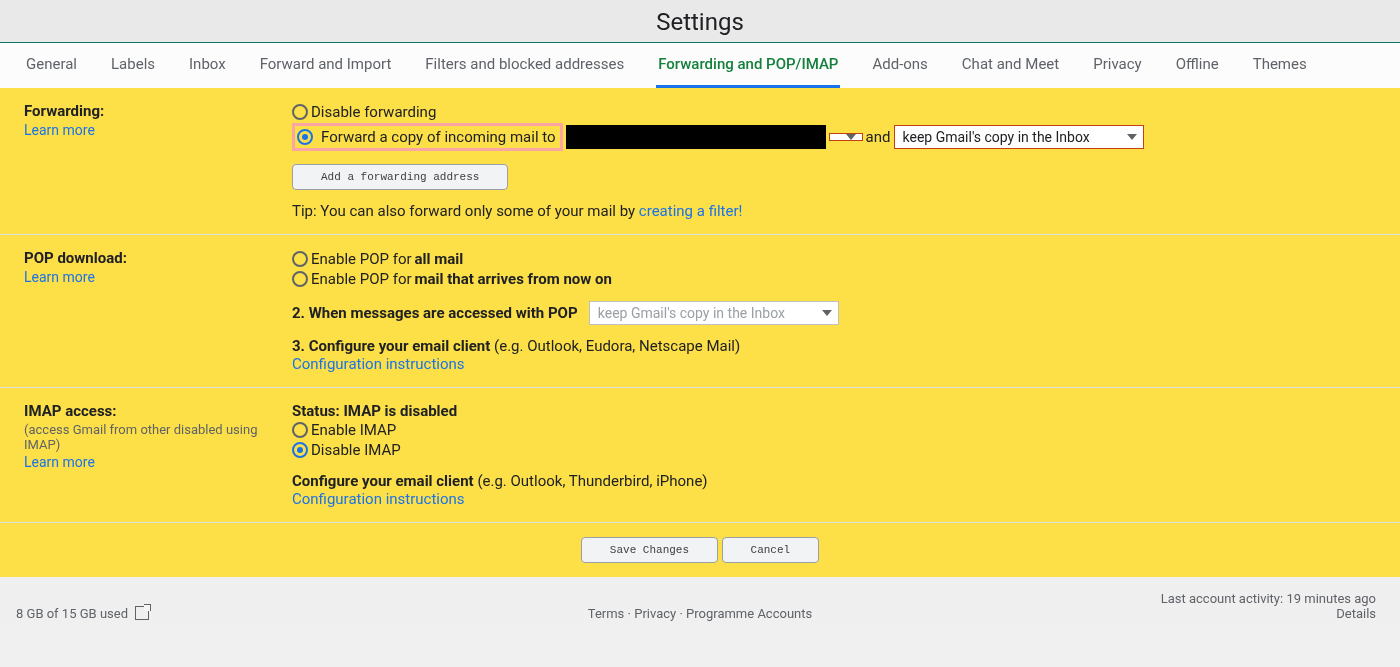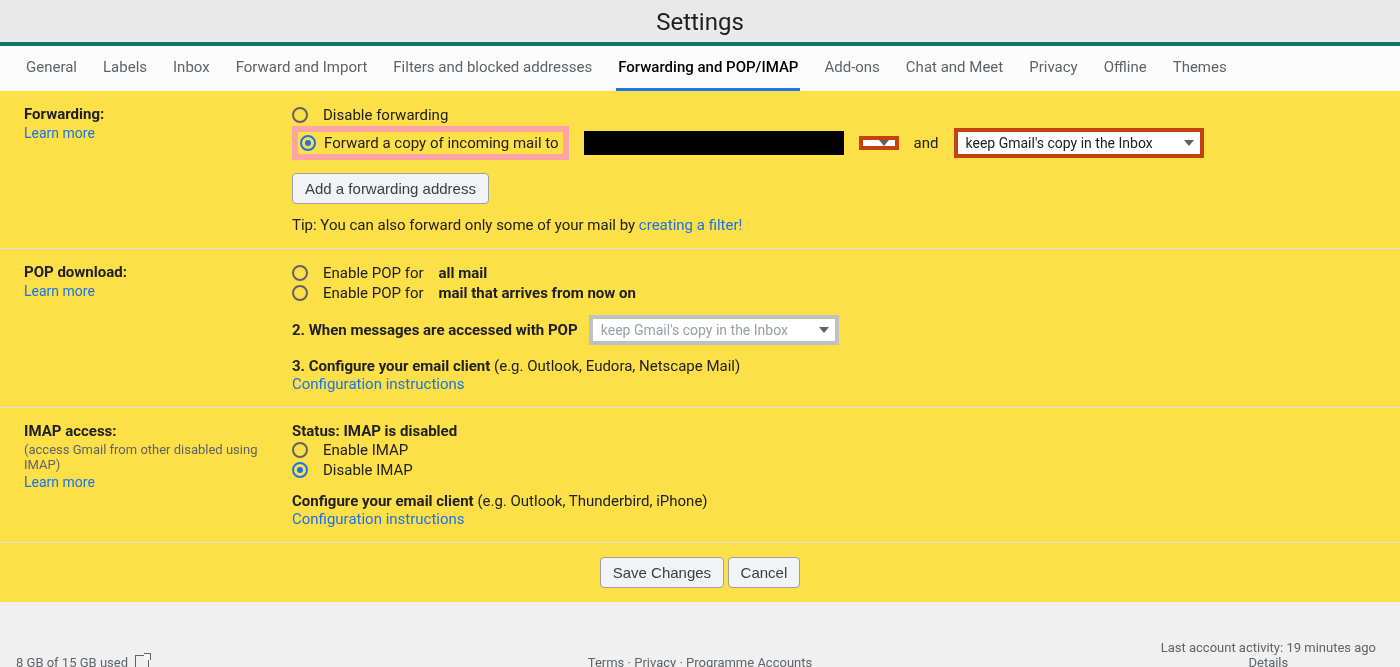--- a/index.html
+++ b/index.html
@@ -32,34 +32,34 @@
     padding: 8px 20px 6px 20px;
     text-align: center;
   }
   .title-bar h1 {
     font-size: 24px;
     font-weight: 400;
     color: #202124;
   }
   .tabs {
     background: rgba(255,255,255,0.85);
-    border-top: 4px solid #0f766e;
+    border-top: 1px solid #0f766e;
     display: flex;
-    gap: 22px;
+    gap: 30px;
     padding: 0 24px;
     font-size: 15px;
   }
   .tab {
     padding: 12px 2px;
     color: #5f6368;
     cursor: pointer;
     white-space: nowrap;
   }
   .tab.active {
-    color: #000000;
+    color: #15803d;
     border-bottom: 3px solid #1a73e8;
     font-weight: 500;
   }
   .content {
     background: #fde047;
     padding: 0;
   }
   .section {
     display: flex;
     padding: 14px 24px;
@@ -83,21 +83,21 @@
   }
   .section .right {
     flex: 1;
     font-size: 15px;
     color: #202124;
   }
   a.link { color: #1a73e8; text-decoration: none; cursor:pointer; }
   .radio-row {
     display: flex;
     align-items: center;
-    gap: 15px;
+    gap: 3px;
     padding: 1px 0;
     font-size: 15px;
   }
   .radio {
     width: 16px; height: 16px;
     border: 2px solid #5f6368;
     border-radius: 50%;
     position: relative;
     flex: none;
   }
@@ -105,33 +105,33 @@
     border-color: #1a73e8;
   }
   .radio.checked::after {
     content: "";
     position: absolute;
     inset: 3px;
     background: #1a73e8;
     border-radius: 50%;
   }
   .highlight-box {
-    border: 6px solid #fca5a5;
+    border: 3px solid #fca5a5;
     padding: 2px 4px 2px 2px;
     display: inline-flex;
     align-items: center;
     gap: 8px;
   }
   .redacted {
     width: 260px;
     height: 24px;
     background: #000;
   }
   .select {
-    border: 4px solid #c2410c;
+    border: 1px solid #c2410c;
     padding: 3px 24px 3px 8px;
     font-size: 14px;
     background: #fff;
     position: relative;
     display: inline-block;
     min-width: 26px;
   }
   .select .chev {
     position: absolute;
     right: 6px;
@@ -142,25 +142,26 @@
     border-right: 5px solid transparent;
     border-top: 6px solid #5f6368;
   }
   .select.disabled {
     color: #9aa0a6;
     border-color: #c0c0c0;
   }
   .btn {
     border: 1px solid #9aa0a6;
     background: #f1f3f4;
-    padding: 6px 12px;
-    font-size: 15px;
+    padding: 6px 28px;
+    font-size: 11px;
     border-radius: 4px;
     cursor: pointer;
     color: #3c4043;
+    font-family: Liberation Mono, monospace;
   }
   .btn-row {
     text-align: center;
     padding: 14px 0;
   }
   .footer {
     display: flex;
     justify-content: space-between;
     align-items: flex-end;
     padding: 14px 24px 4px 16px;
@@ -331,18 +332,18 @@
   <div class="footer">
     <div>
       <span>8 GB of 15 GB used</span>
       <span class="storage-icon"></span>
     </div>
     <div class="center">
       <a>Terms</a> ·
       <a>Privacy</a> ·
       <a>Programme Accounts</a>
     </div>
-    <div style="text-align:center;margin-top:24px;">
+    <div style="text-align:right;">
       <div>Last account activity: 19 minutes ago</div>
       <a class="link" style="color:#5f6368;">Details</a>
     </div>
   </div>
 </div>
 
 </body></html>

